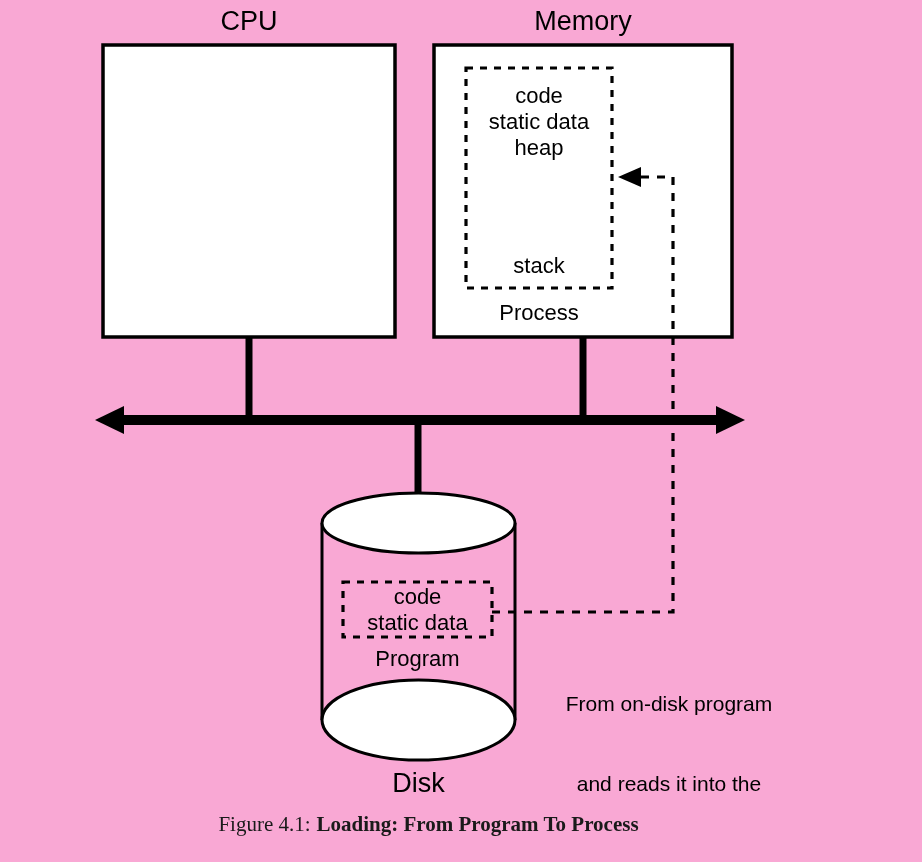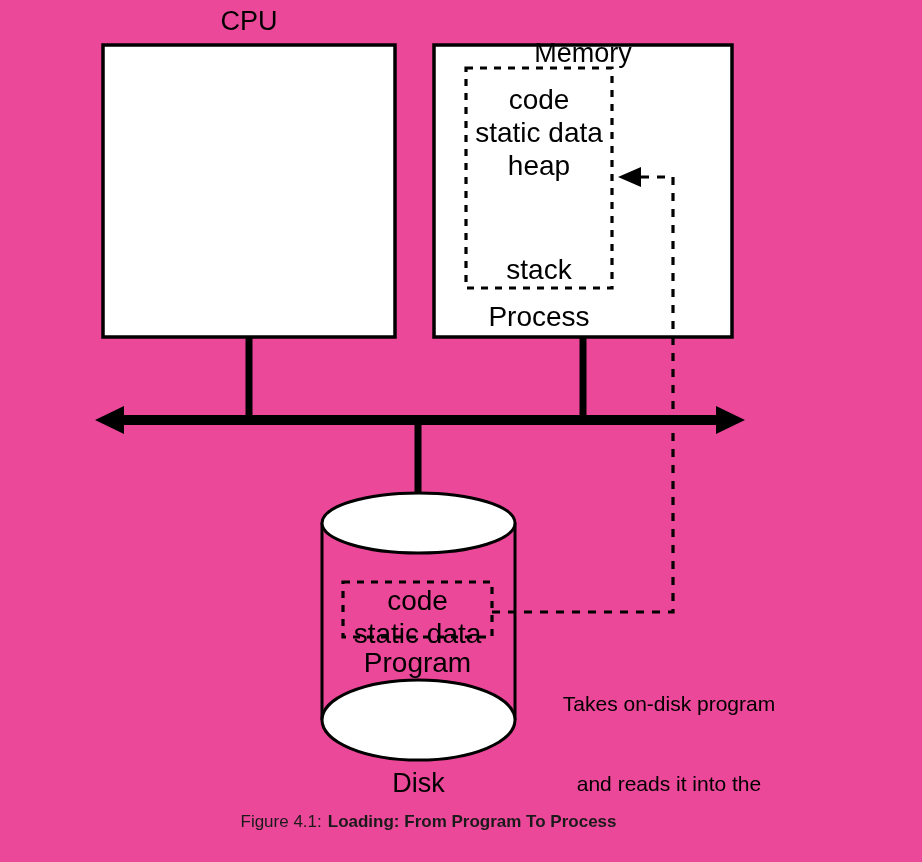--- a/index.html
+++ b/index.html
@@ -4,21 +4,21 @@
 <style>
   html, body {
     margin: 0;
     padding: 0;
     background: #ffffff;
   }
   #figure-root {
     position: relative;
     width: 922px;
     height: 862px;
-    background: #ec4899;
+    background: #f9a8d4;
     font-family: "Liberation Sans", sans-serif;
     color: #000000;
     overflow: hidden;
   }
   #diagram-svg {
     position: absolute;
     left: 0;
     top: 0;
     width: 922px;
     height: 862px;
@@ -29,34 +29,34 @@
     color: #000000;
     text-align: center;
     line-height: 1.18;
     white-space: pre;
     user-select: none;
   }
   .lbl-heading {
     font-size: 27px;
   }
   .lbl-inner {
-    font-size: 28px;
+    font-size: 22px;
   }
   .lbl-note {
     font-size: 21px;
     line-height: 1.28;
   }
   .caption {
     position: absolute;
     left: 0;
     top: 812px;
     width: 857px;
     text-align: center;
-    font-family: Liberation Sans, sans-serif;
-    font-size: 17px;
+    font-family: Liberation Serif, serif;
+    font-size: 21px;
     color: #1a1a1a;
   }
   .caption .cap-num { font-weight: normal; }
   .caption .cap-title { font-weight: bold; margin-left: 6px; }
 </style>
 </head>
 <body>
 
 <div id="figure-root">
 
@@ -90,39 +90,39 @@
     <rect x="343" y="582" width="149" height="55" fill="none" stroke="#000000" stroke-width="3.2" stroke-dasharray="7 7"></rect>
 
     <g>
       <path d="M 492 612 L 673 612 L 673 177 L 630 177" fill="none" stroke="#000000" stroke-width="3.2" stroke-dasharray="8 8"></path>
       <polygon points="618,177 641,167 641,187" fill="#000000"></polygon>
     </g>
   </svg>
 
   <div class="lbl lbl-heading" style="left:103px; top:6px; width:292px;">CPU</div>
 
-  <div class="lbl lbl-heading" style="left:434px; top:6px; width:298px;margin-top:32px;">Memory</div>
+  <div class="lbl lbl-heading" style="left:434px; top:6px; width:298px;">Memory</div>
 
   <div class="lbl lbl-inner" style="left:466px; top:83px; width:146px;">code
 static data
 heap</div>
 
   <div class="lbl lbl-inner" style="left:466px; top:300px; width:146px;">Process</div>
 
   <div class="lbl lbl-inner" style="left:466px; top:253px; width:146px;">stack</div>
 
   <div class="lbl lbl-inner" style="left:343px; top:584px; width:149px;">code
 static data</div>
 
   <div class="lbl lbl-inner" style="left:343px; top:646px; width:149px;">Program</div>
 
   <div class="lbl lbl-heading" style="left:322px; top:768px; width:193px;">Disk</div>
 
   <div class="lbl lbl-note" style="left:519px; top:637px; width:300px;">
-    <div>Takes on-disk program</div>
+    <div>From on-disk program</div>
     <div>and reads it into the</div>
     
   </div>
 
   <div class="caption">
     <span class="cap-num">Figure 4.1:</span><span class="cap-title">Loading: From Program To Process</span>
   </div>
 
 </div>
 

